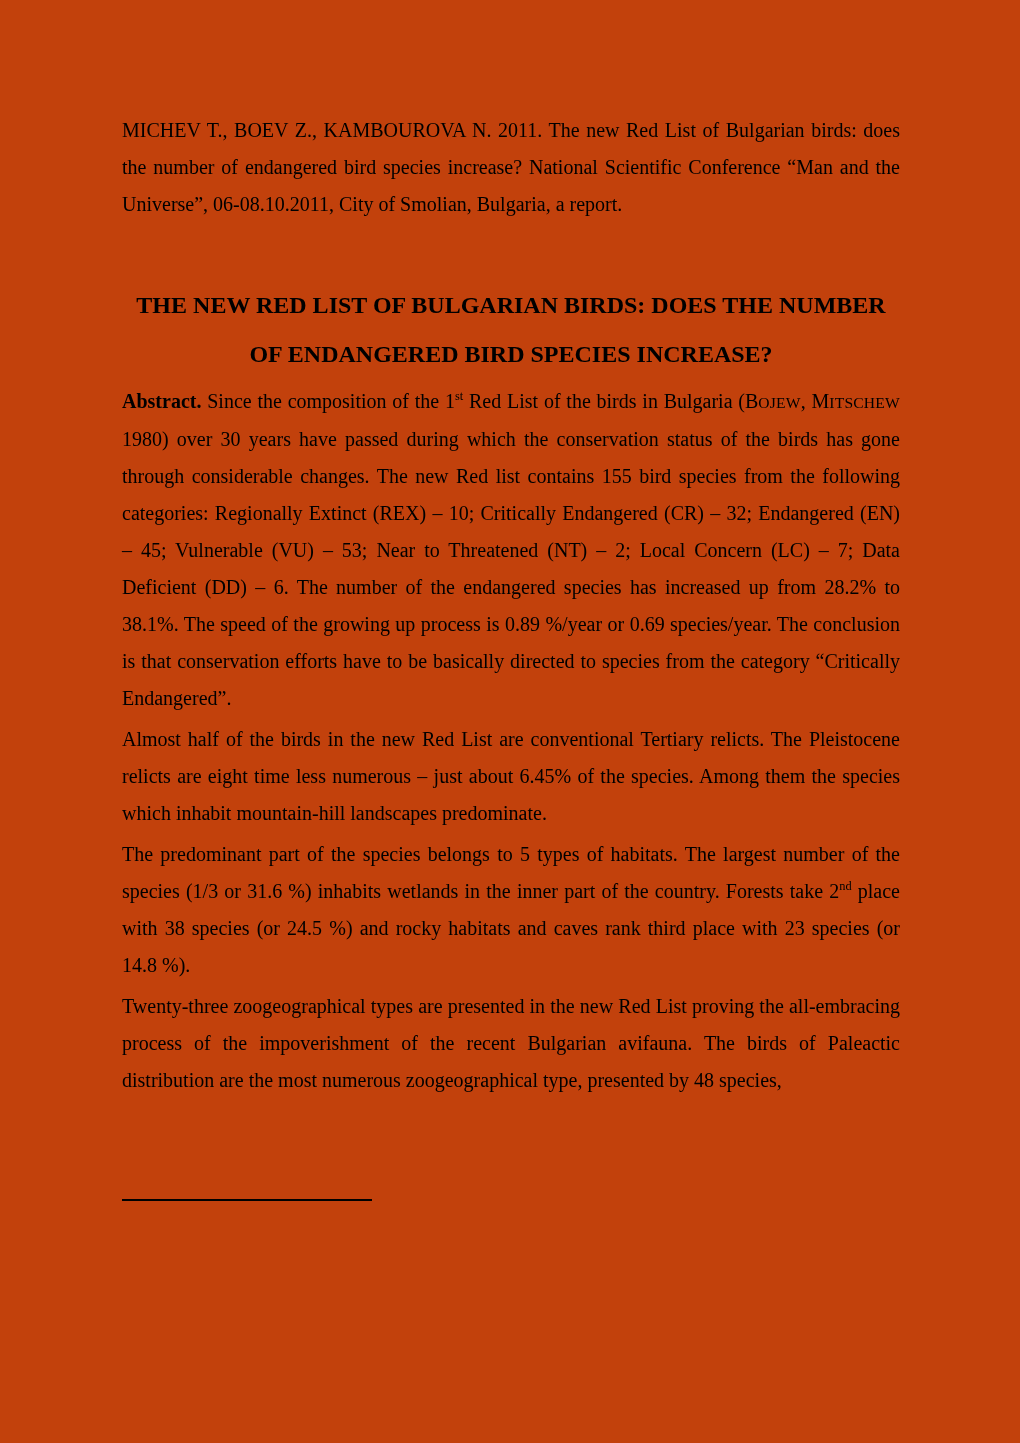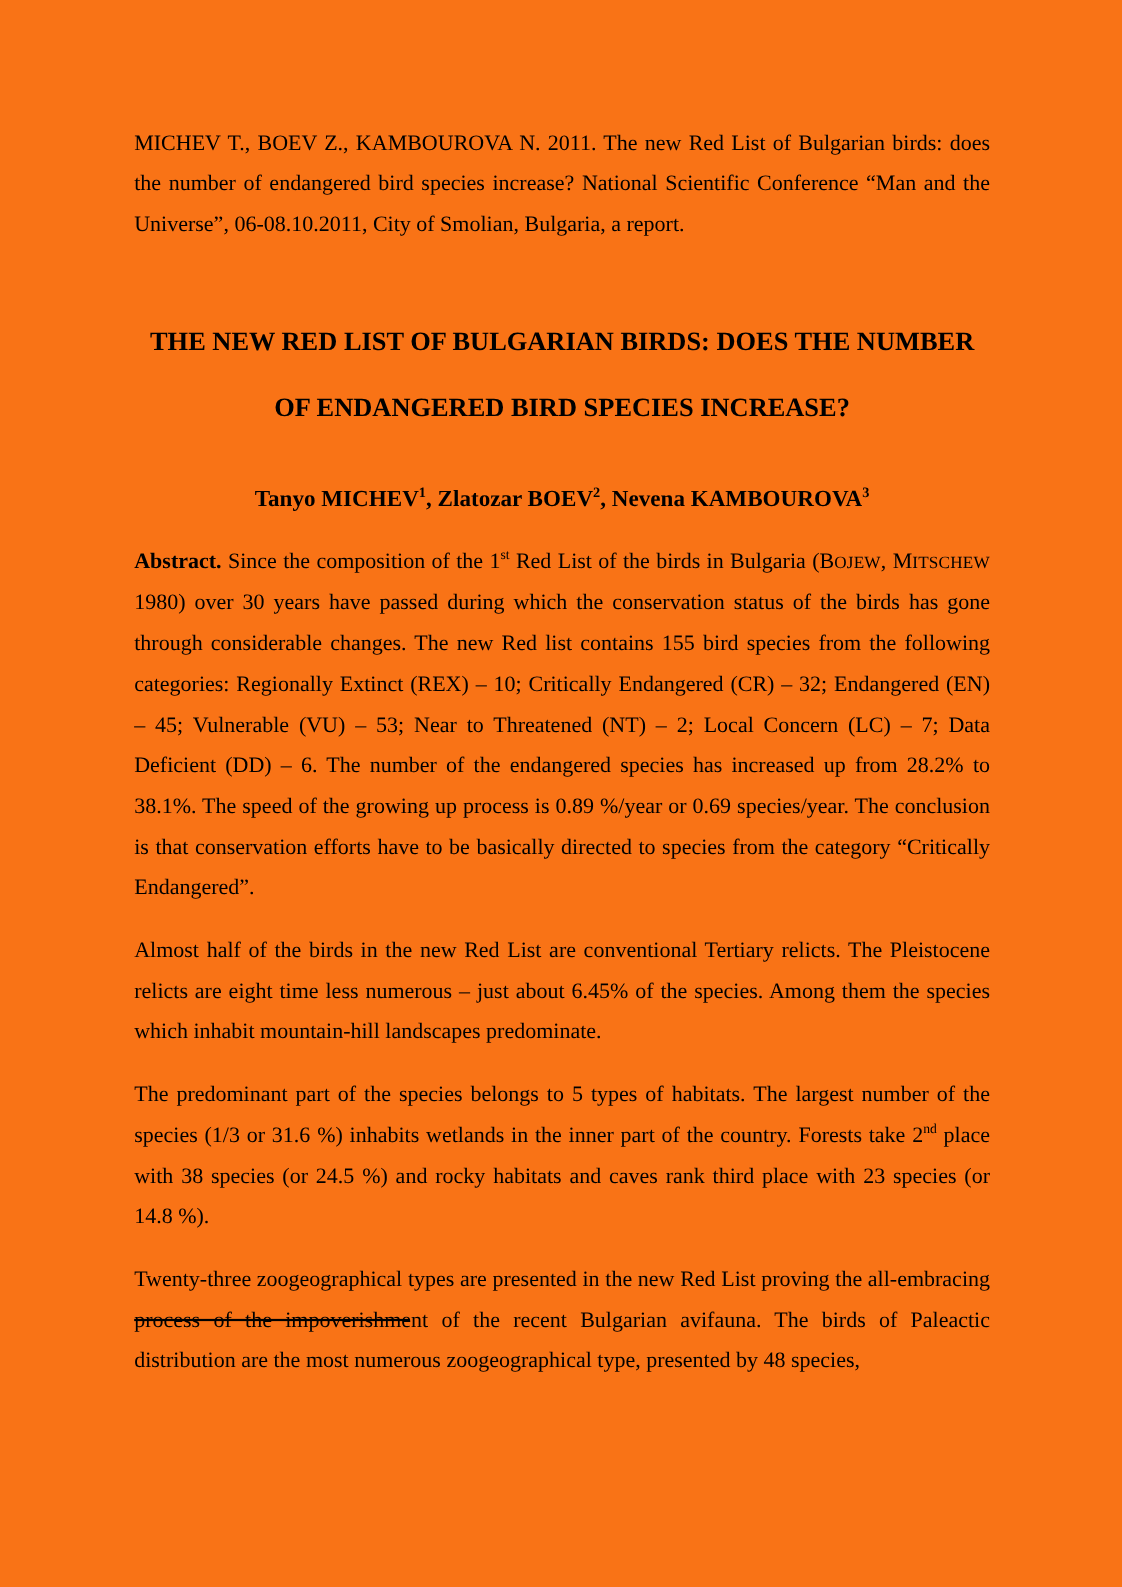--- a/index.html
+++ b/index.html
@@ -1,45 +1,45 @@
 <!DOCTYPE html>
 <html><head>
 <meta charset="utf-8">
 <style>
   html,body{margin:0;padding:0;background:#e8e8e8;}
   .page{
     position:relative;
     width:1020px;height:1443px;
     margin:0 auto;
-    background:#f97316;
+    background:#c2410c;
     color:#000000;
     font-family:"Liberation Serif", serif;
     overflow:hidden;
   }
   .content{
     position:absolute;
     left:122px;top:112px;width:778px;
   }
   p{margin:0;}
   .citation{
     font-size:20px;line-height:37px;
     text-align:justify;
   }
   .title{
     margin:58px 0 0 0;
-    font-size:24px;line-height:60px;
+    font-size:24px;line-height:49px;
     font-weight:bold;text-align:center;
   }
   .authors{
     margin-top:34px;
     font-size:21px;line-height:37px;
     font-weight:bold;text-align:center;
   }
   .body-par{
-    margin-top:20px;
+    margin-top:4px;
     font-size:20px;line-height:37px;
     text-align:justify;
   }
   .abstract{}
   sup{font-size:0.62em;line-height:0;vertical-align:super;}
   .b{font-weight:bold;}
   .sc{font-size:0.78em;letter-spacing:0.2px;}
   .footnotes{
     position:absolute;left:122px;top:1199px;width:778px;
   }
@@ -56,21 +56,20 @@
 </head>
 <body>
 
 <div class="page">
   <div class="content">
 
     <p class="citation">MICHEV T., BOEV Z., KAMBOUROVA N. 2011. The new Red List of Bulgarian birds: does the number of endangered bird species increase? National Scientific Conference “Man and the Universe”, 06-08.10.2011, City of Smolian, Bulgaria, a report.</p>
 
     <h1 class="title">THE NEW RED LIST OF BULGARIAN BIRDS: DOES THE NUMBER OF ENDANGERED BIRD SPECIES INCREASE?</h1>
 
-    <p class="authors"><span>Tanyo MICHEV</span><sup>1</sup><span>, Zlatozar BOEV</span><sup>2</sup><span>, Nevena KAMBOUROVA</span><sup>3</sup></p>
 
     <p class="body-par abstract"><span class="b">Abstract.</span><span> Since the composition of the 1</span><sup>st</sup><span> Red List of the birds in Bulgaria (B</span><span class="sc">OJEW</span><span>, M</span><span class="sc">ITSCHEW</span><span> 1980) over 30 years have passed during which the conservation status of the birds has gone through considerable changes. The new Red list contains 155 bird species from the following categories: Regionally Extinct (REX) – 10; Critically Endangered (CR) – 32; Endangered (EN) – 45; Vulnerable (VU) – 53; Near to Threatened (NT) – 2; Local Concern (LC) – 7; Data Deficient (DD) – 6. The number of the endangered species has increased up from 28.2% to 38.1%. The speed of the growing up process is 0.89 %/year or 0.69 species/year. The conclusion is that conservation efforts have to be basically directed to species from the category “Critically Endangered”.</span></p>
 
     <p class="body-par"><span>Almost half of the birds in the new Red List are conventional Tertiary relicts. The Pleistocene relicts are eight time less numerous – just about 6.45% of the species. Among them the species which inhabit mountain-hill landscapes predominate.</span></p>
 
     <p class="body-par"><span>The predominant part of the species belongs to 5 types of habitats. The largest number of the species (1/3 or 31.6 %) inhabits wetlands in the inner part of the country. Forests take 2</span><sup>nd</sup><span> place with 38 species (or 24.5 %) and rocky habitats and caves rank third place with 23 species (or 14.8 %).</span></p>
 
     <p class="body-par"><span>Twenty-three zoogeographical types are presented in the new Red List proving the all-embracing process of the impoverishment of the recent Bulgarian avifauna. The birds of Paleactic distribution are the most numerous zoogeographical type, presented by 48 species,</span></p>
   </div>
 

